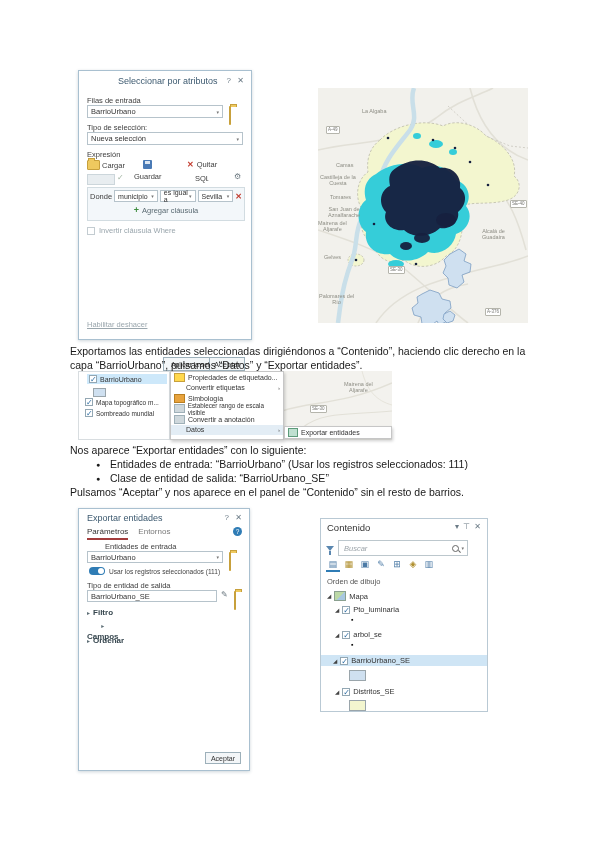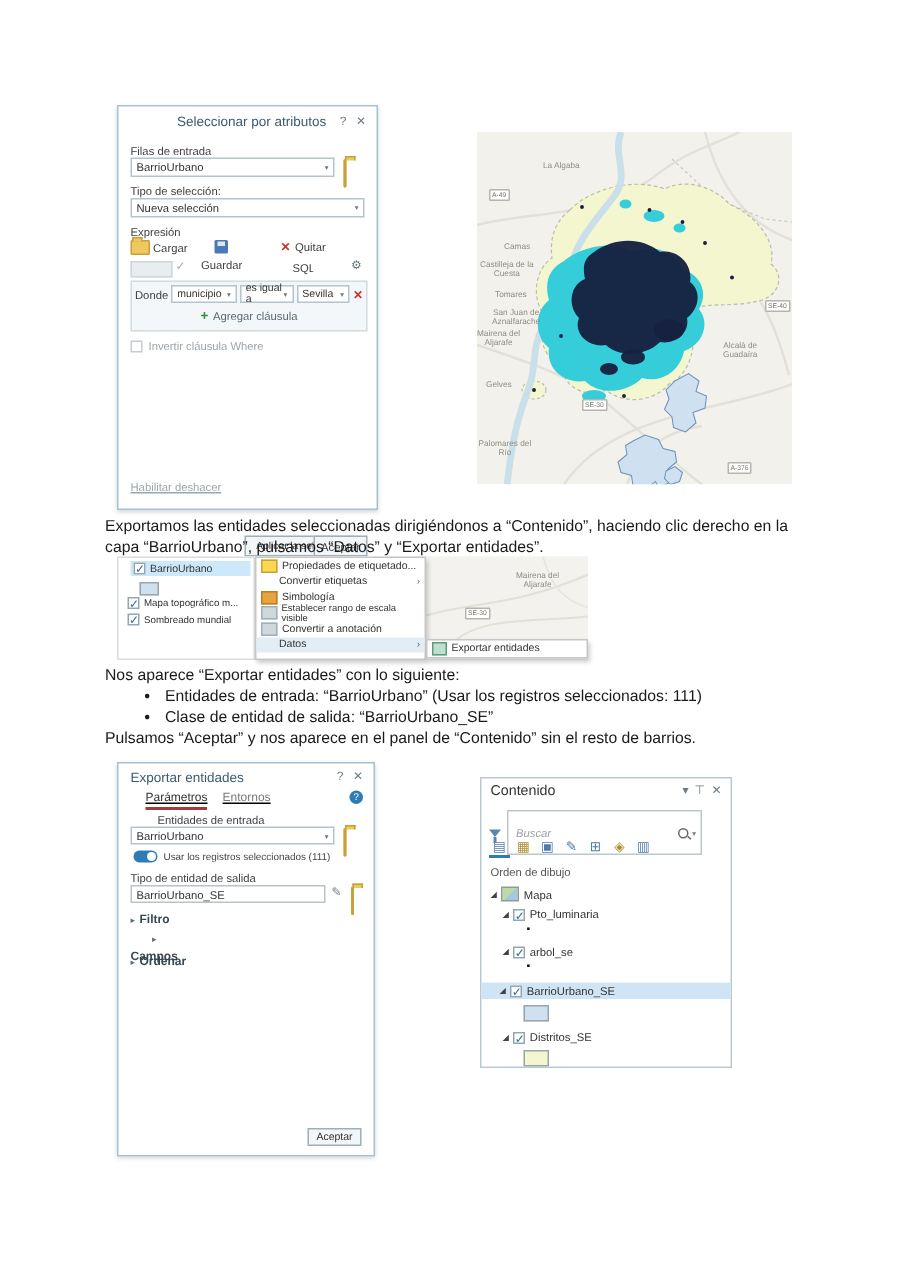--- a/index.html
+++ b/index.html
@@ -280,21 +280,21 @@
 <div class="abs para" style="left:110px;top:458px;width:420px;">Entidades de entrada: “BarrioUrbano” (Usar los registros seleccionados: 111)</div>
 <span class="abs bullet-dot" style="left:96px;top:475px;">●</span>
 <div class="abs para" style="left:110px;top:472px;width:420px;">Clase de entidad de salida: “BarrioUrbano_SE”</div>
 <div class="abs para" style="left:70px;top:486px;width:464px;">Pulsamos “Aceptar” y nos aparece en el panel de “Contenido” sin el resto de barrios.</div>
 
 <div class="abs dlg" style="left:78px;top:508px;width:170px;height:261px;">
   <div class="abs ttl" style="left:8px;top:4px;">Exportar entidades</div>
   <span class="abs winbtn" style="right:20px;top:4px;">?</span>
   <span class="abs winbtn" style="right:7px;top:4px;">✕</span>
 
-  <div class="abs" style="left:18px;top:18px;display:flex;gap:10px;text-decoration:underline;">
+  <div class="abs" style="left:8px;top:18px;display:flex;gap:10px;">
     <span class="tab active">Parámetros</span>
     <span class="tab">Entornos</span>
   </div>
   <span class="abs helpcircle" style="right:7px;top:18px;">?</span>
 
   <div class="abs lbl" style="left:8px;top:33px;margin-left:18px;">Entidades de entrada</div>
   <div class="abs combo" style="left:8px;top:42px;width:136px;height:12px;">
     <span>BarrioUrbano</span>
     <span class="caret">▾</span>
   </div>
@@ -329,21 +329,21 @@
 </div>
 
 <div class="abs pane" style="left:320px;top:518px;width:168px;height:194px;box-sizing:border-box;">
   <div class="abs pane-title" style="left:6px;top:3px;">Contenido</div>
   <span class="abs winbtn" style="right:28px;top:3px;">▾</span>
   <span class="abs winbtn" style="right:17px;top:3px;">⊤</span>
   <span class="abs winbtn" style="right:6px;top:3px;">✕</span>
 
   <div class="abs" style="left:5px;top:21px;display:flex;align-items:center;gap:4px;">
     <span class="funnel"></span>
-    <span class="srch" style="width:130px;height:30px;">
+    <span class="srch" style="width:130px;height:16px;">
       <input placeholder="Buscar" style="">
       <span class="mag"></span>
       <span style="font-size:5px;color:#777;margin-left:2px;">▾</span>
     </span>
   </div>
 
   <div class="abs" style="left:5px;top:38px;display:flex;gap:2px;">
     <span class="tbi active">▤</span>
     <span class="tbi gold">▦</span>
     <span class="tbi">▣</span>

